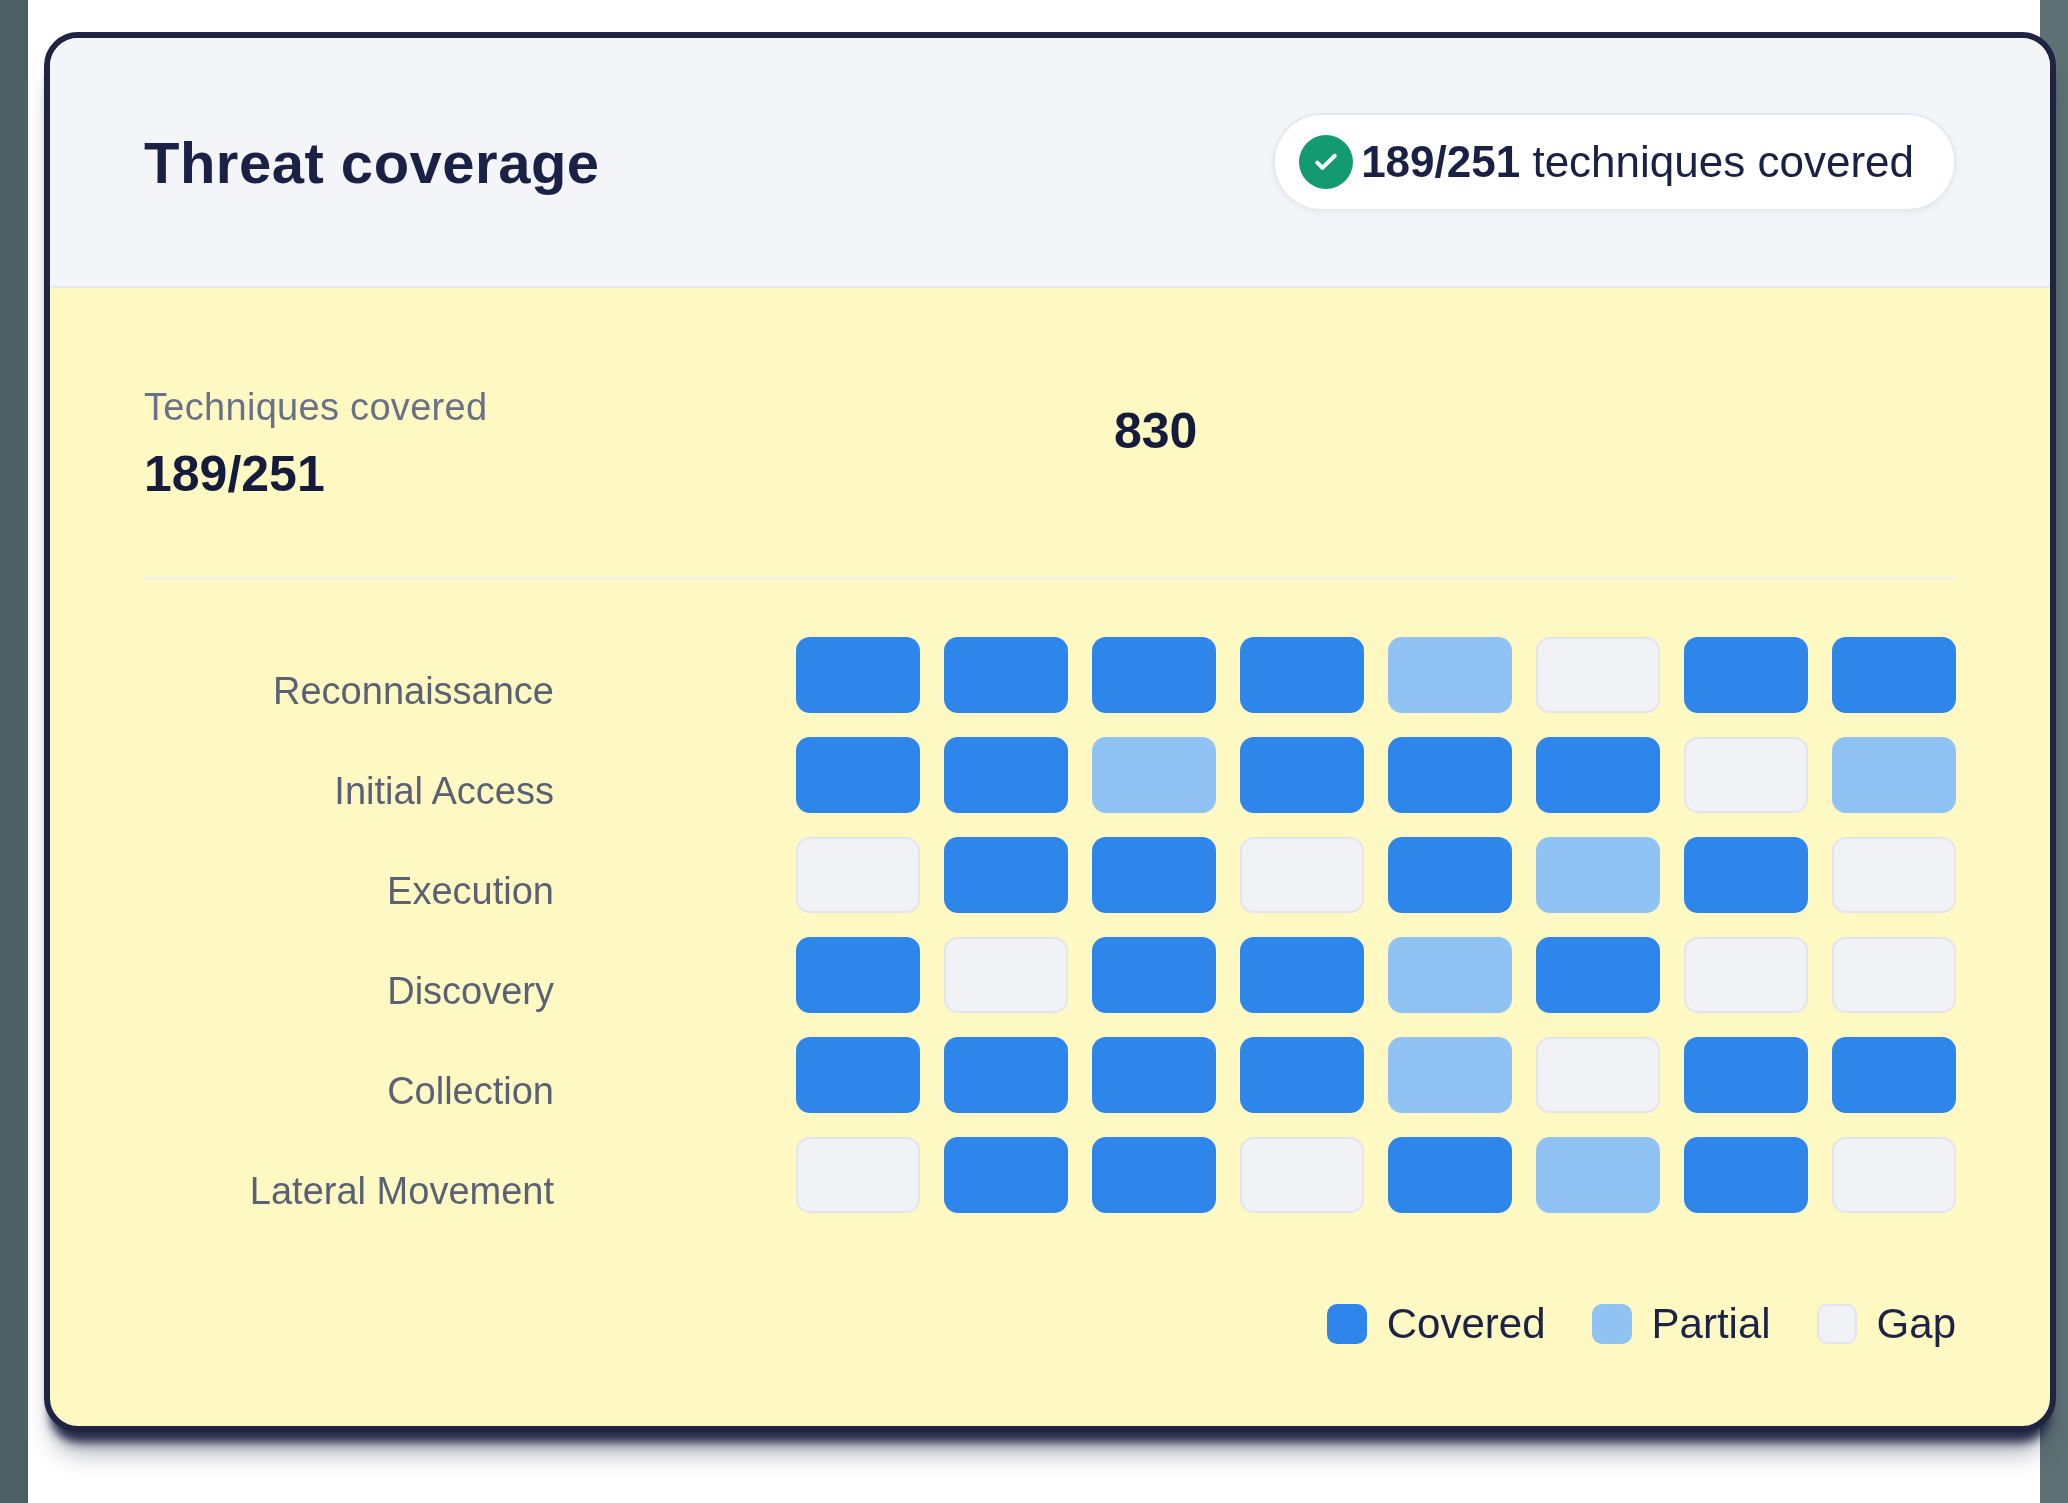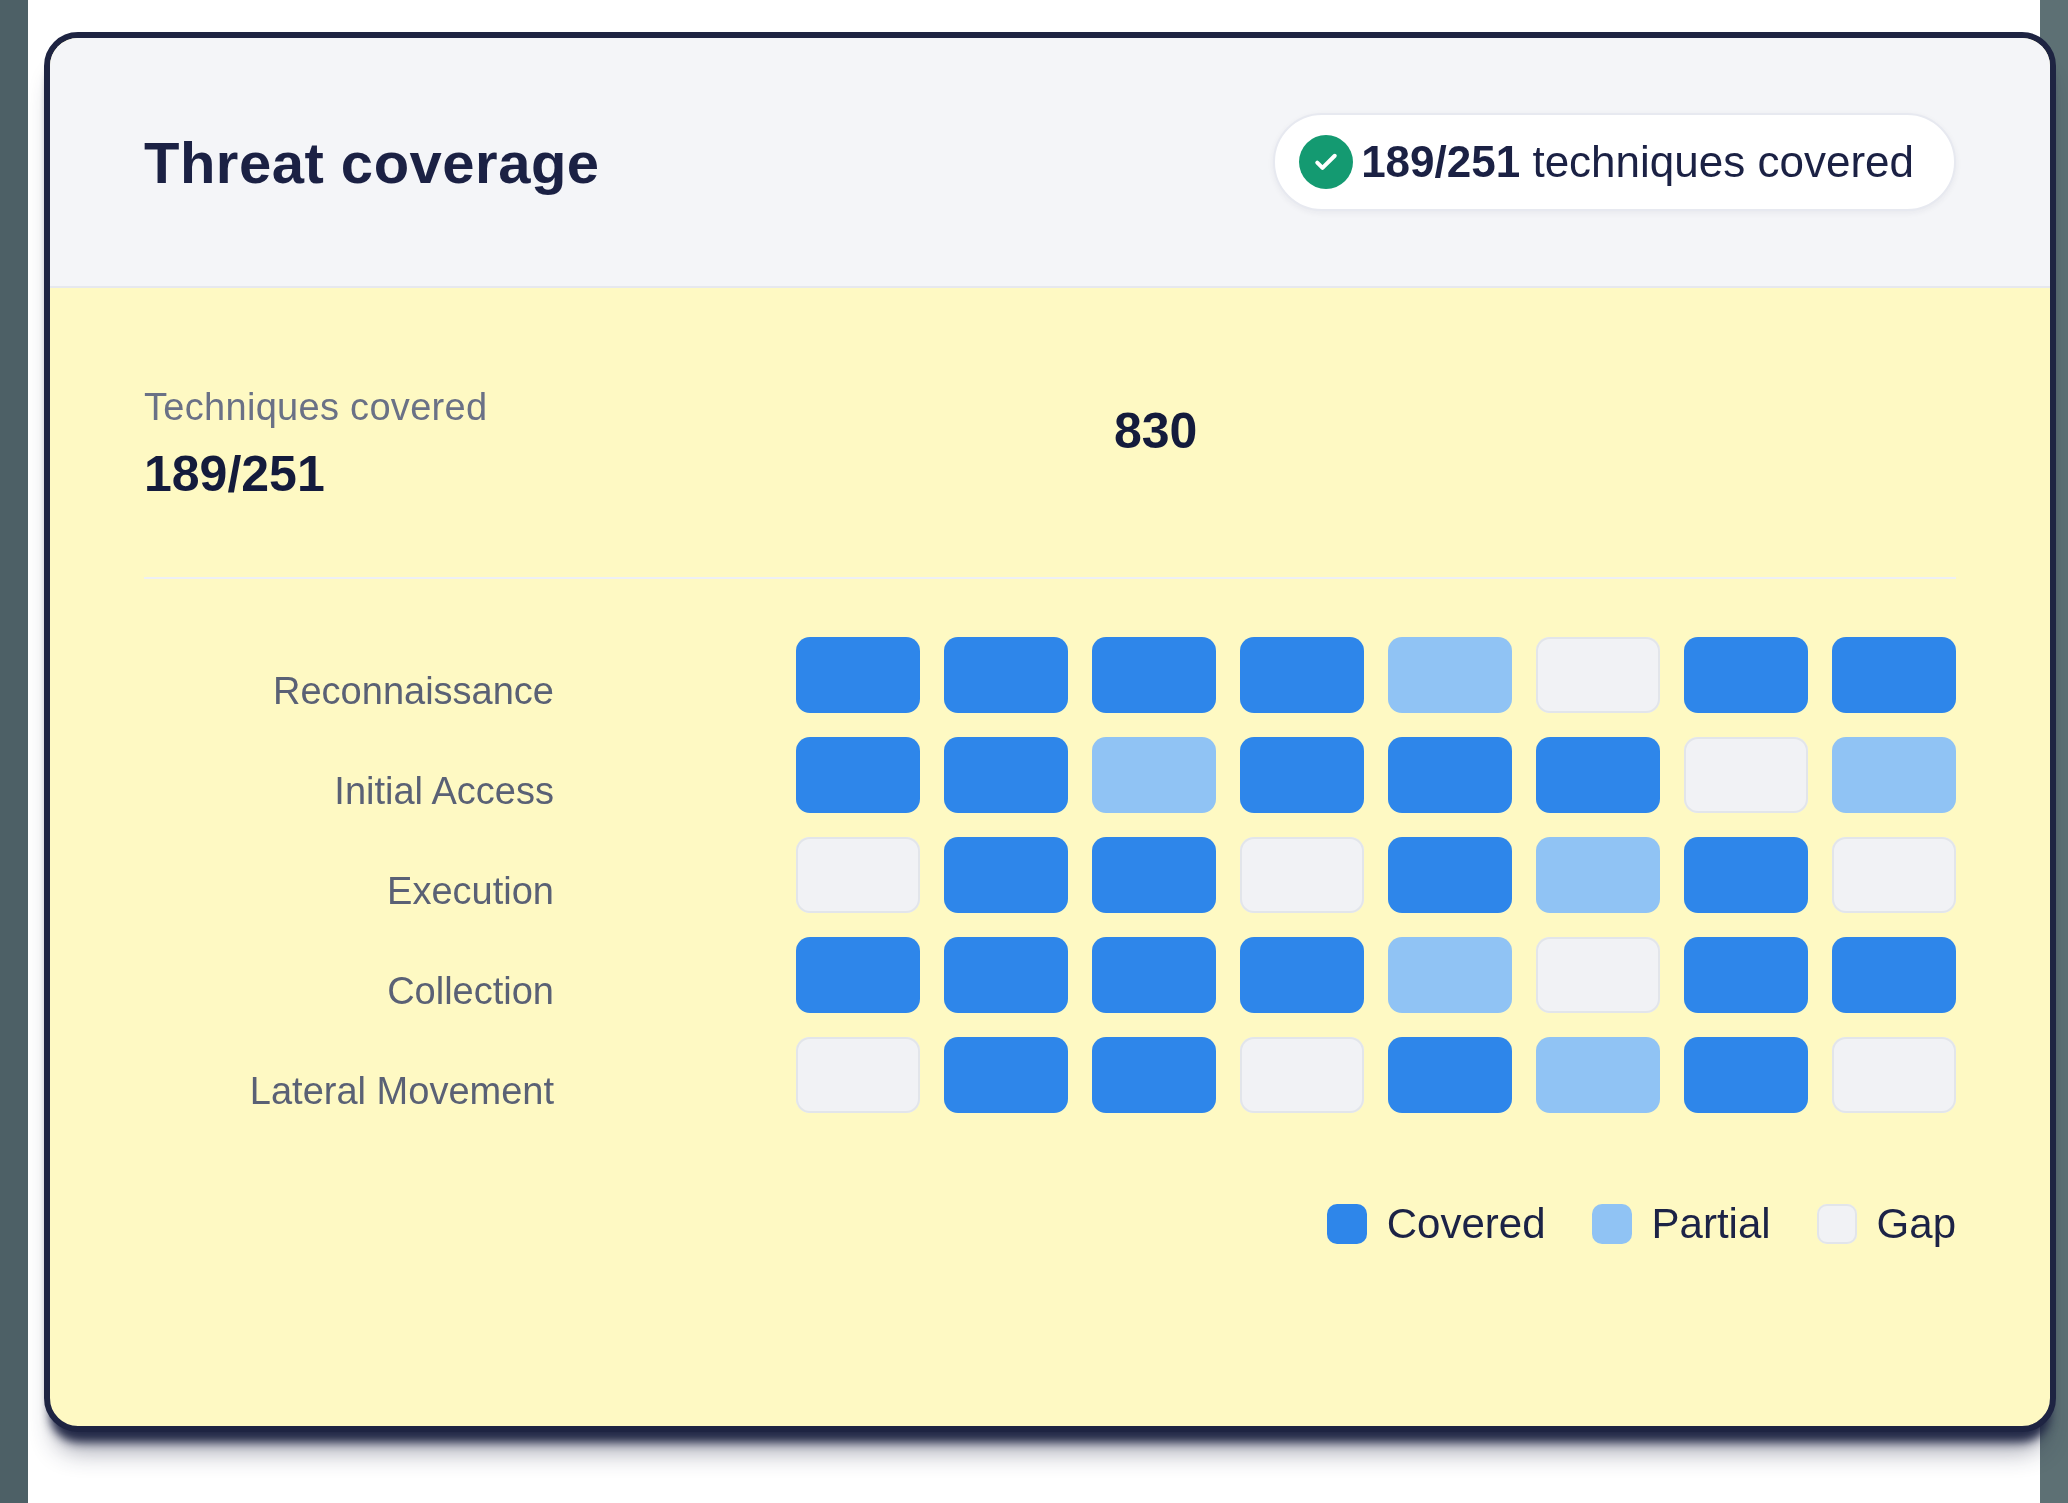--- a/index.html
+++ b/index.html
@@ -174,20 +174,33 @@
             <div class="cell covered"></div>
             <div class="cell covered"></div>
             <div class="cell gap"></div>
             <div class="cell covered"></div>
             <div class="cell partial"></div>
             <div class="cell covered"></div>
             <div class="cell gap"></div>
           </div>
         </div>
         <div class="matrix-row">
+          <div class="row-label">Discovery</div>
+          <div class="cells">
+            <div class="cell covered"></div>
+            <div class="cell gap"></div>
+            <div class="cell covered"></div>
+            <div class="cell covered"></div>
+            <div class="cell partial"></div>
+            <div class="cell covered"></div>
+            <div class="cell gap"></div>
+            <div class="cell gap"></div>
+          </div>
+        </div>
+        <div class="matrix-row">
           <div class="row-label">Collection</div>
           <div class="cells">
             <div class="cell covered"></div>
             <div class="cell covered"></div>
             <div class="cell covered"></div>
             <div class="cell covered"></div>
             <div class="cell partial"></div>
             <div class="cell gap"></div>
             <div class="cell covered"></div>
             <div class="cell covered"></div>

